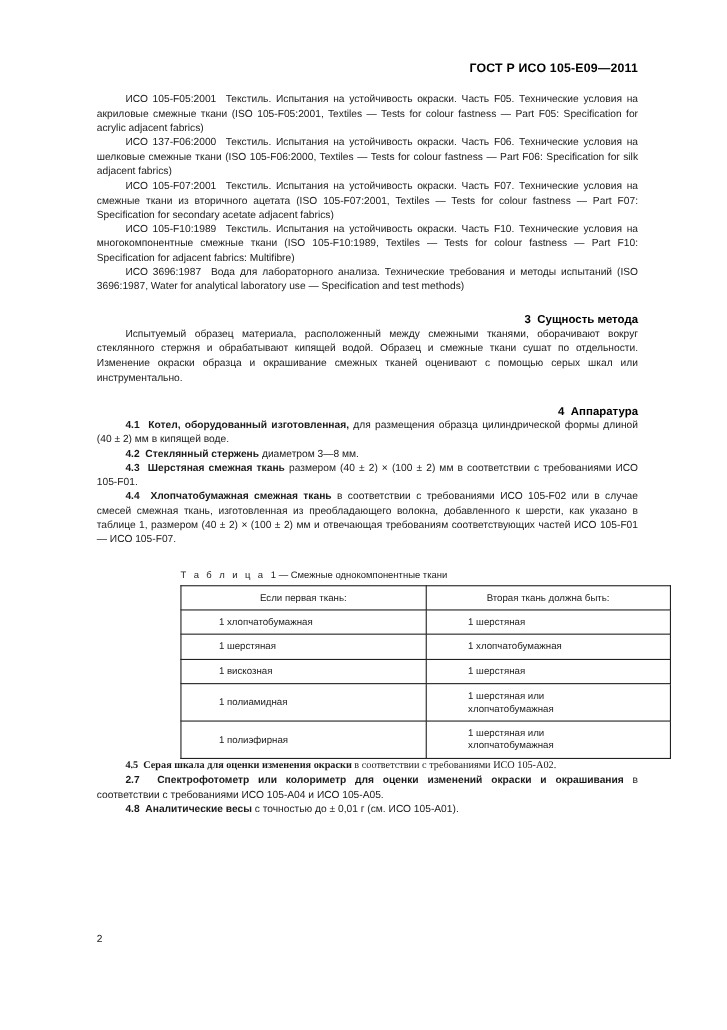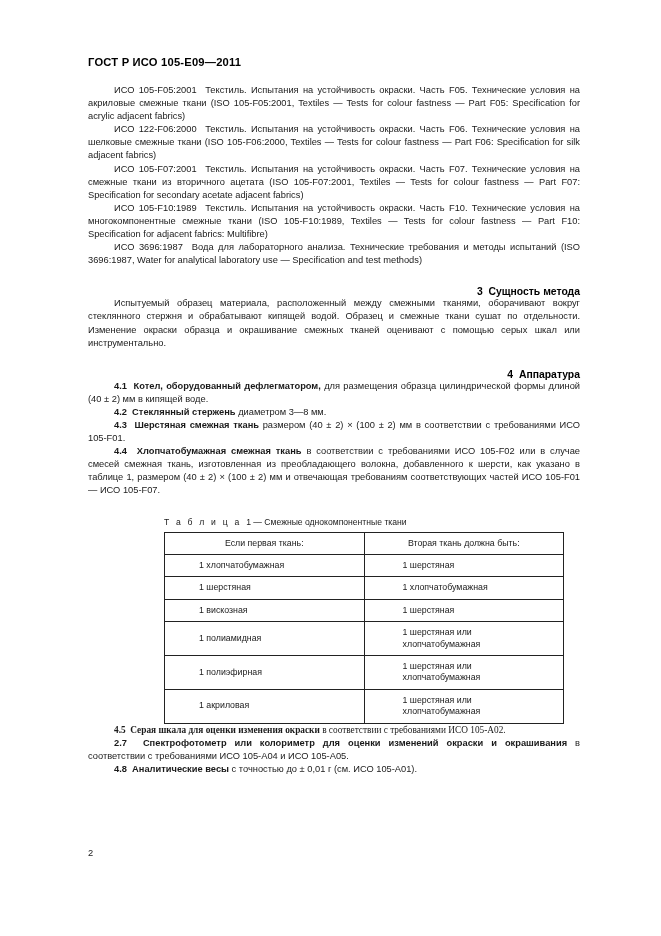--- a/index.html
+++ b/index.html
@@ -24,20 +24,21 @@
     left: 88px;
     top: 56px;
     width: 492px;
   }
   .doc-header {
     font-size: 11.2px;
     font-weight: bold;
     letter-spacing: 0.2px;
     margin: 0 0 16px 0;
     color: #000;
+    text-align: right;
   }
   p.body-text {
     font-size: 9.3px;
     line-height: 13.1px;
     margin: 0;
     text-align: justify;
     text-justify: inter-word;
     color: #1a1a1a;
   }
   p.ind {
@@ -52,21 +53,21 @@
   }
   .gap-sec-before { margin-top: 19px; }
   .gap-sec-after  { margin-top: 15px; }
   .num { font-weight: bold; }
   .b   { font-weight: bold; }
 
   
   .table-wrap {
     margin-top: 19px;
     margin-left: 76px;
-    width: 400px;
+    width: 446px;
   }
   .table-caption {
     font-size: 8.6px;
     color: #1a1a1a;
     margin-bottom: 5px;
     white-space: nowrap;
   }
   .table-caption .spaced {
     letter-spacing: 2.2px;
   }
@@ -115,39 +116,39 @@
 <body>
 
 <div class="page">
 
   <div class="content">
 
     <div class="doc-header">ГОСТ Р ИСО 105-E09—2011</div>
 
     <p class="body-text ind"><span>ИСО 105-F05:2001</span>&nbsp;&nbsp;<span>Текстиль. Испытания на устойчивость окраски. Часть F05. Технические условия на акриловые смежные ткани (ISO 105-F05:2001, Textiles — Tests for colour fastness — Part F05: Specification for acrylic adjacent fabrics)</span></p>
 
-    <p class="body-text ind"><span>ИСО 122-F06:2000</span>&nbsp;&nbsp;<span>Текстиль. Испытания на устойчивость окраски. Часть F06. Технические условия на шелковые смежные ткани (ISO 105-F06:2000, Textiles — Tests for colour fastness — Part F06: Specification for silk adjacent fabrics)</span></p>
+    <p class="body-text ind"><span>ИСО 137-F06:2000</span>&nbsp;&nbsp;<span>Текстиль. Испытания на устойчивость окраски. Часть F06. Технические условия на шелковые смежные ткани (ISO 105-F06:2000, Textiles — Tests for colour fastness — Part F06: Specification for silk adjacent fabrics)</span></p>
 
     <p class="body-text ind"><span>ИСО 105-F07:2001</span>&nbsp;&nbsp;<span>Текстиль. Испытания на устойчивость окраски. Часть F07. Технические условия на смежные ткани из вторичного ацетата (ISO 105-F07:2001, Textiles — Tests for colour fastness — Part F07: Specification for secondary acetate adjacent fabrics)</span></p>
 
     <p class="body-text ind"><span>ИСО 105-F10:1989</span>&nbsp;&nbsp;<span>Текстиль. Испытания на устойчивость окраски. Часть F10. Технические условия на многокомпонентные смежные ткани (ISO 105-F10:1989, Textiles — Tests for colour fastness — Part F10: Specification for adjacent fabrics: Multifibre)</span></p>
 
     <p class="body-text ind"><span>ИСО 3696:1987</span>&nbsp;&nbsp;<span>Вода для лабораторного анализа. Технические требования и методы испытаний (ISO 3696:1987, Water for analytical laboratory use — Specification and test methods)</span></p>
 
     <div class="section-head gap-sec-before">
       <span>3</span>&nbsp;&nbsp;<span>Сущность метода</span>
     </div>
 
     <p class="body-text ind gap-sec-after">Испытуемый образец материала, расположенный между смежными тканями, оборачивают вокруг стеклянного стержня и обрабатывают кипящей водой. Образец и смежные ткани сушат по отдельности. Изменение окраски образца и окрашивание смежных тканей оценивают с помощью серых шкал или инструментально.</p>
 
     <div class="section-head gap-sec-before">
       <span>4</span>&nbsp;&nbsp;<span>Аппаратура</span>
     </div>
 
-    <p class="body-text ind gap-sec-after"><span class="num">4.1</span>&nbsp;&nbsp;<span class="b">Котел, оборудованный дефлегматором,</span><span> для размещения образца цилиндрической формы длиной (40 ± 2) мм в кипящей воде.</span></p>
+    <p class="body-text ind gap-sec-after"><span class="num">4.1</span>&nbsp;&nbsp;<span class="b">Котел, оборудованный изготовленная,</span><span> для размещения образца цилиндрической формы длиной (40 ± 2) мм в кипящей воде.</span></p>
 
     <p class="body-text ind"><span class="num">4.2</span>&nbsp;&nbsp;<span class="b">Стеклянный стержень</span><span> диаметром 3—8 мм.</span></p>
 
     <p class="body-text ind"><span class="num">4.3</span>&nbsp;&nbsp;<span class="b">Шерстяная смежная ткань</span><span> размером (40 ± 2) × (100 ± 2) мм в соответствии с требованиями ИСО 105-F01.</span></p>
 
     <p class="body-text ind"><span class="num">4.4</span>&nbsp;&nbsp;<span class="b">Хлопчатобумажная смежная ткань</span><span> в соответствии с требованиями ИСО 105-F02 или в случае смесей смежная ткань, изготовленная из преобладающего волокна, добавленного к шерсти, как указано в таблице 1, размером (40 ± 2) × (100 ± 2) мм и отвечающая требованиям соответствующих частей ИСО 105-F01 — ИСО 105-F07.</span></p>
 
     <div class="table-wrap">
       <div class="table-caption">
         <span class="spaced">Т а б л и ц а</span>&nbsp;&nbsp;<span>1</span>&nbsp;<span>—</span>&nbsp;<span>Смежные однокомпонентные ткани</span>
@@ -176,25 +177,20 @@
           <tr>
             <td class="cell two-line">1  полиамидная</td>
             <td class="cell2 two-line wrap" style="white-space:pre-line">1  шерстяная или
 хлопчатобумажная</td>
           </tr>
           <tr>
             <td class="cell two-line">1  полиэфирная</td>
             <td class="cell2 two-line wrap" style="white-space:pre-line">1  шерстяная или
 хлопчатобумажная</td>
           </tr>
-          <tr>
-            <td class="cell two-line">1  акриловая</td>
-            <td class="cell2 two-line wrap" style="white-space:pre-line">1  шерстяная или
-хлопчатобумажная</td>
-          </tr>
         </tbody>
       </table>
     </div>
 
     <p class="body-text ind after-table"><span class="num">4.5</span>&nbsp;&nbsp;<span class="b">Серая шкала для оценки изменения окраски</span><span> в соответствии с требованиями ИСО 105-A02.</span></p>
 
 
     <p class="body-text ind"><span class="num">2.7</span>&nbsp;&nbsp;<span class="b">Спектрофотометр или колориметр для оценки изменений окраски и окрашивания</span><span> в соответствии с требованиями ИСО 105-A04 и ИСО 105-A05.</span></p>
 
     <p class="body-text ind"><span class="num">4.8</span>&nbsp;&nbsp;<span class="b">Аналитические весы</span><span> с точностью до ± 0,01 г (см. ИСО 105-A01).</span></p>

